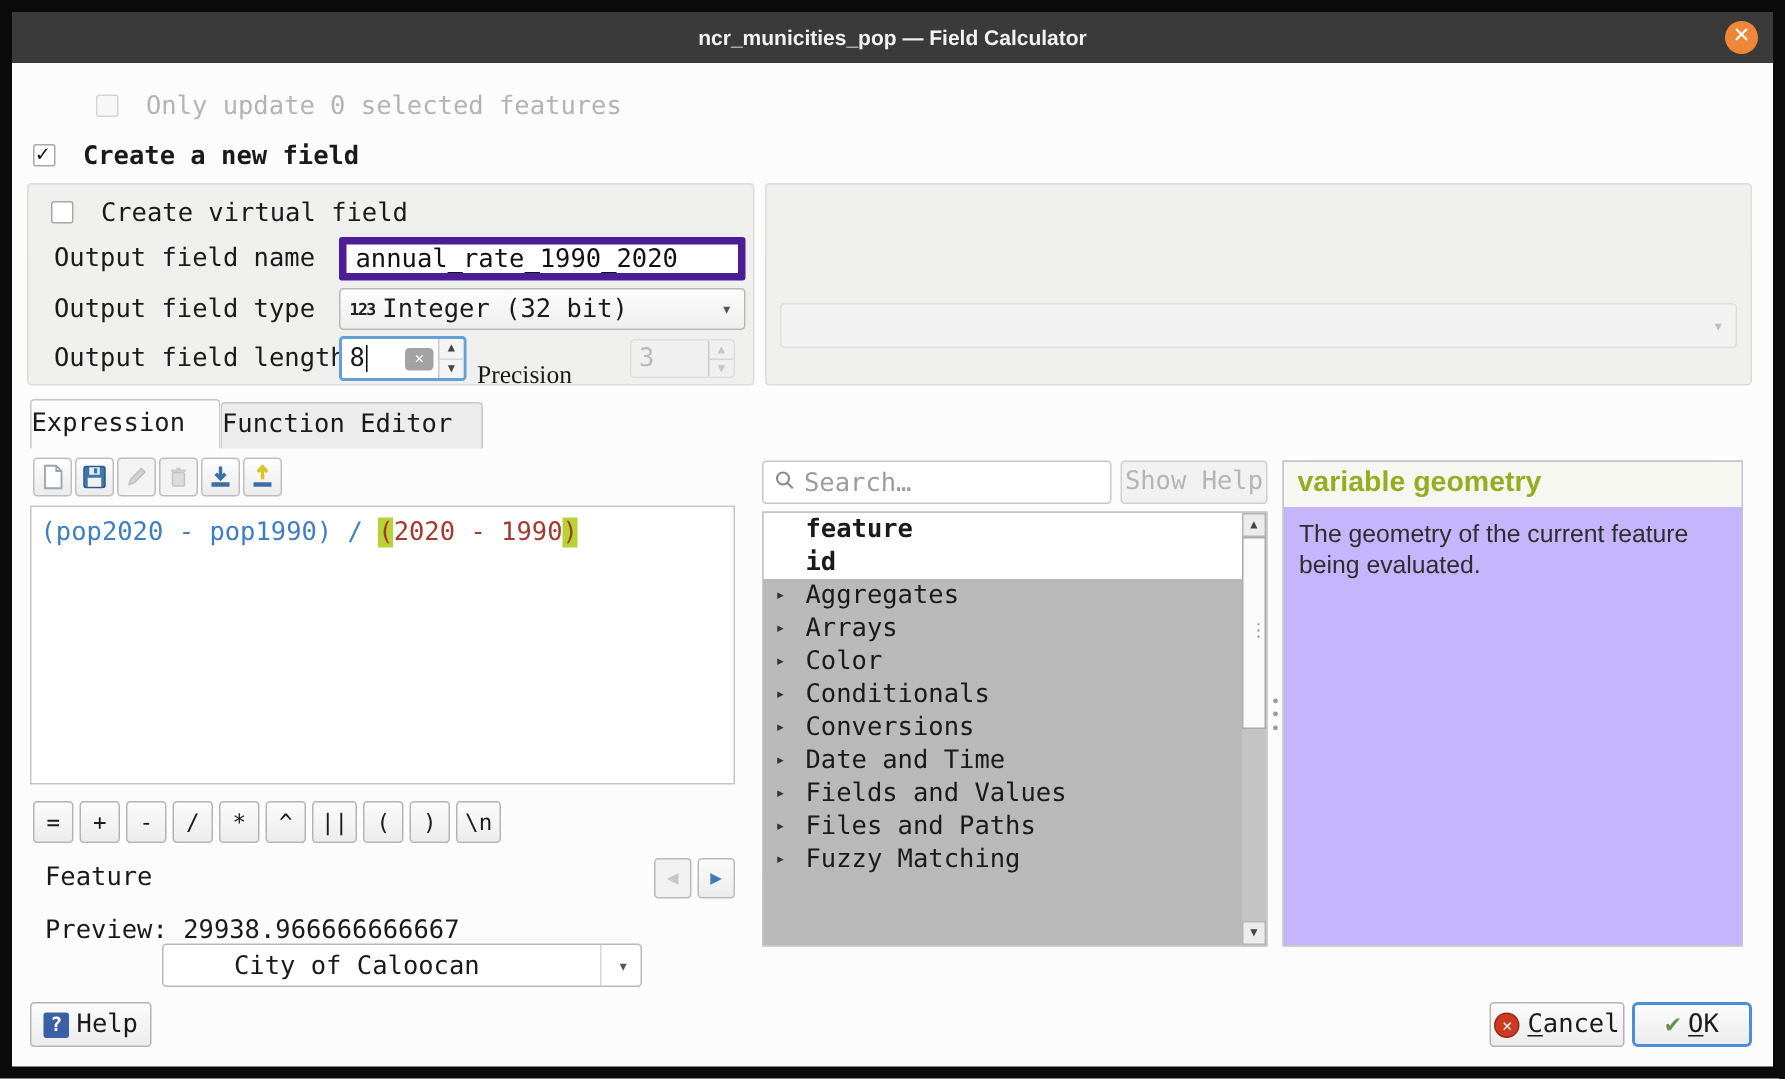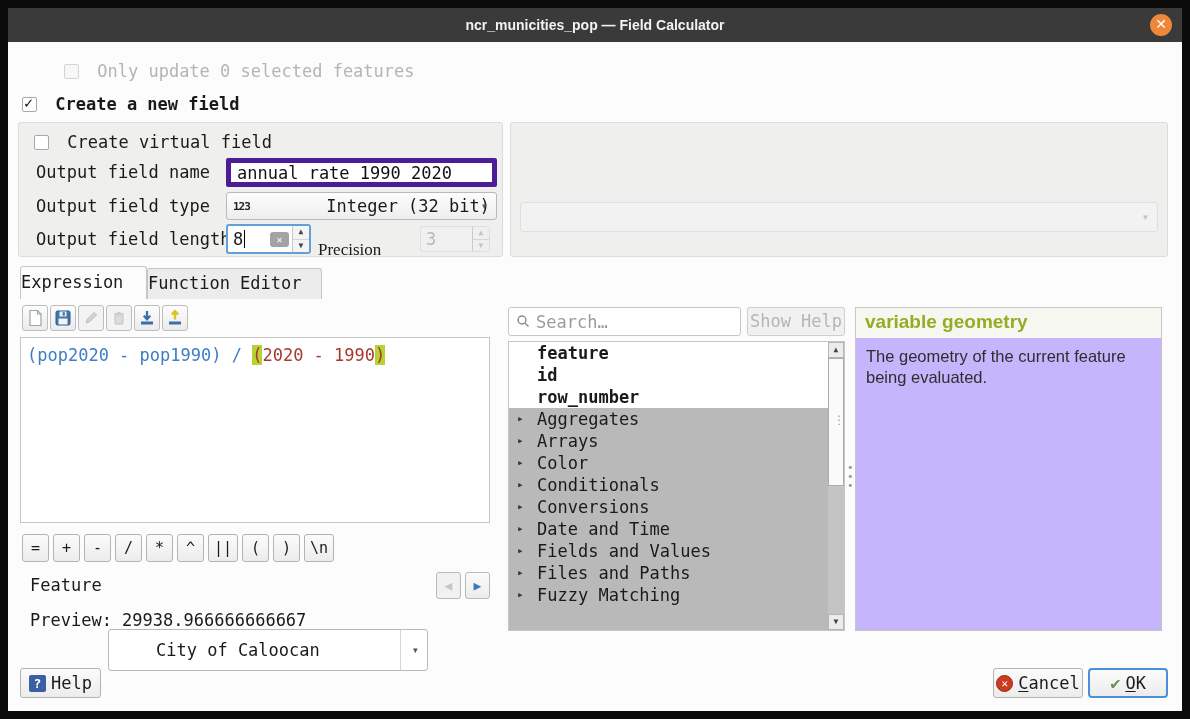--- a/index.html
+++ b/index.html
@@ -35,21 +35,21 @@
   #right-group { left:502px; top:114px; width:658px; height:135px; }
 
   #virtual-field { left:26px; top:124px; }
   .fld-label { left:28px; height:28px; line-height:28px; }
   .text-input { background:#fff; border:5px solid #4c1d95; border-radius:2px; font:inherit;
                 padding:0 6px; color:#111; outline:none; }
   #name-input { left:218px; top:150px; width:271px; height:29px; }
   .combo { background:linear-gradient(#fdfdfd,#eeeeee); border:1px solid #b9b9b9; border-radius:3px;
            display:flex; align-items:center; padding:0 6px; position:relative; }
   .combo .arrow { position:absolute; right:8px; color:#555; font-size:12px; }
-  #type-combo { left:218px; top:184px; width:271px; height:28px;justify-content:space-between; }
+  #type-combo { left:218px; top:184px; width:271px; height:28px; }
   #type-combo .num-ico { font-size:11px; font-weight:bold; letter-spacing:-1px; margin-right:5px; color:#222; }
   #upd-combo { left:512px; top:166px; width:638px; height:30px; background:#f2f2f2; border-color:#dfdfdf; }
   #upd-combo .arrow { color:#c0c0c0; }
 
   
   .spin { display:flex; align-items:stretch; background:#fff; border:1px solid #b9b9b9; border-radius:3px; overflow:hidden; }
   #len-spin { left:218px; top:216px; width:85px; height:30px; border:2px solid #63a0d8; }
   .spin .val { flex:1; display:flex; align-items:center; padding-left:5px; }
   .caret { display:inline-block; width:1px; height:18px; background:#000; margin-left:1px; }
   .clear-ico { align-self:center; width:19px; height:15px; background:#a3a3a3; border-radius:3px;
@@ -82,21 +82,21 @@
   .seg-number { color:#aa372e; }
   .seg-bracket-match { color:#aa372e; background:#b5d334; }
 
   
   #op-row { left:14px; top:526px; display:flex; gap:4px; }
   .op-btn { min-width:27px; height:28px; padding:0 5px; background:linear-gradient(#fbfbfb,#ececec);
             border:1px solid #b3b3b3; border-radius:3px; font-size:15px; line-height:26px; text-align:center; }
 
   
   #feature-label { left:22px; top:563px; height:29px; line-height:29px; }
-  #feature-combo { left:100px; top:563px; width:320px; height:42px; background:#fff;padding-left:47px; }
+  #feature-combo { left:100px; top:563px; width:320px; height:29px; background:#fff;padding-left:47px; }
   #feature-combo .sep { position:absolute; right:26px; top:0; bottom:0; border-left:1px solid #d5d5d5; }
   .nav-btn { width:25px; height:27px; border:1px solid #b9b9b9; border-radius:3px; text-align:center;
              line-height:25px; font-size:13px; background:linear-gradient(#fbfbfb,#ececec); }
   #prev-feature { left:428px; top:564px; color:#c6c6c6; background:#f1f1f1; }
   #next-feature { left:457px; top:564px; color:#3d7ab8; }
   #preview { left:22px; top:602px; }
 
   
   #search-box { left:500px; top:299px; width:233px; height:29px; background:#fff; border:1px solid #c6c6c6;
                 border-radius:3px; display:flex; align-items:center; padding:0 7px; gap:6px; }
@@ -278,21 +278,20 @@
         </svg>
     </span>
     <input id="search-input" placeholder="Search…" style="">
   </div>
   <div id="show-help-btn" class="abs">Show Help</div>
 
   <div id="func-list" class="abs">
     <div class="flist-rows">
         <div class="frow value">feature</div>
         <div class="frow value">id</div>
-        <div class="frow value">row_number</div>
         <div class="frow group">Aggregates</div>
         <div class="frow group">Arrays</div>
         <div class="frow group">Color</div>
         <div class="frow group">Conditionals</div>
         <div class="frow group">Conversions</div>
         <div class="frow group">Date and Time</div>
         <div class="frow group">Fields and Values</div>
         <div class="frow group">Files and Paths</div>
         <div class="frow group">Fuzzy Matching</div>
       </div>

